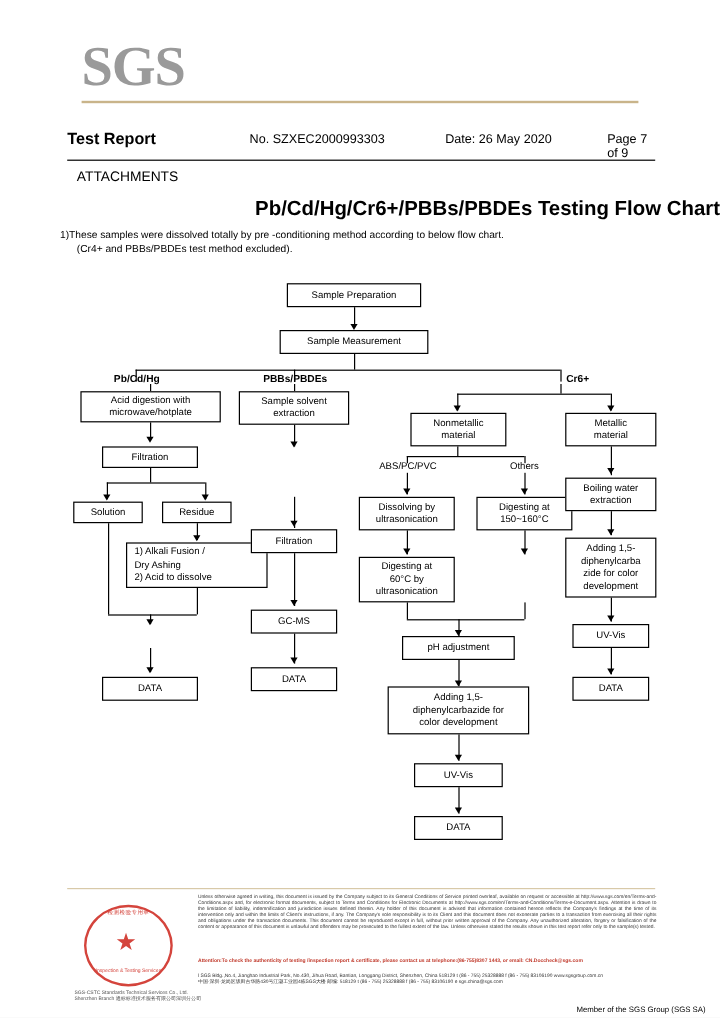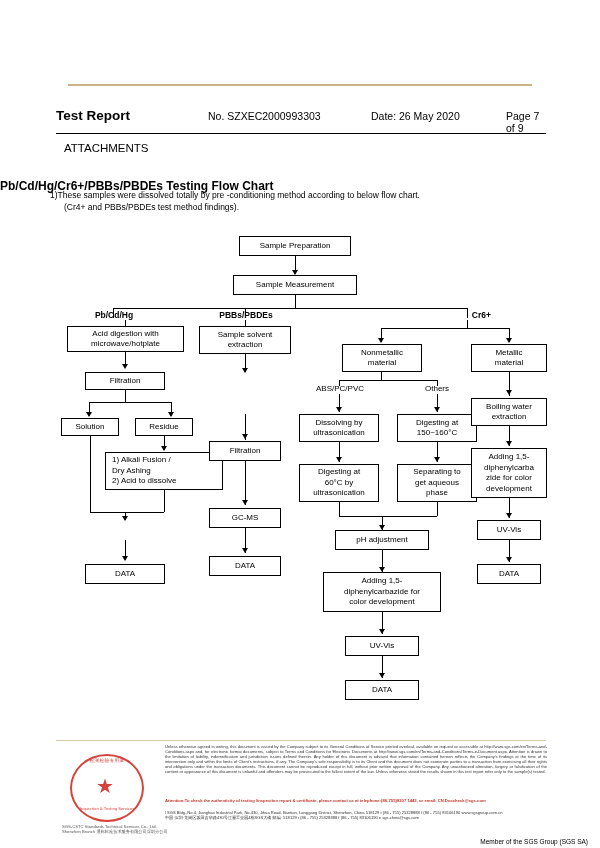--- a/index.html
+++ b/index.html
@@ -37,22 +37,22 @@
   .hdr-no    { position:absolute; left:152px; top:2px; font-size:10.5px; }
   .hdr-date  { position:absolute; left:315px; top:2px; font-size:10.5px; }
   .hdr-page  { position:absolute; left:450px; top:2px; font-size:10.5px; }
   .hdr-underline {
     position:absolute; left:56px; top:133px; width:490px; height:1px; background:#000;
   }
   .attachments {
     position:absolute; left:64px; top:142px; font-size:11.5px;
   }
   .doc-title {
-    position:absolute; left:0; top:179px; width:600px; text-align:left;
-    font-size:12px; font-weight:bold;
+    position:absolute; left:0; top:164px; width:600px; text-align:right;
+    font-size:17px; font-weight:bold;
   }
   .note1 { position:absolute; left:50px; top:190px; font-size:8.5px; }
   .note2 { position:absolute; left:64px; top:202px; font-size:8.5px; }
 
   
   .chart { position:absolute; left:5px; top:0; width:600px; height:720px; }
   .box {
     position:absolute;
     border:1px solid #000;
     background:#fff;
@@ -117,34 +117,35 @@
   .member {
     position:absolute; left:0; top:838px; width:588px; text-align:right;
     font-size:6.5px; color:#000;
   }
 </style>
 </head>
 <body>
 
 <div class="page">
 
+  <div class="sgs-logo">SGS</div>
   <div class="sgs-rule"></div>
 
   <div class="hdr-row">
     <div class="hdr-title">Test Report</div>
     <div class="hdr-no">No. SZXEC2000993303</div>
     <div class="hdr-date">Date: 26 May 2020</div>
     <div class="hdr-page">Page 7 of 9</div>
   </div>
   <div class="hdr-underline"></div>
 
   <div class="attachments">ATTACHMENTS</div>
   <div class="doc-title">Pb/Cd/Hg/Cr6+/PBBs/PBDEs Testing Flow Chart</div>
   <div class="note1">1)These samples were dissolved totally by pre -conditioning method according to below flow chart.</div>
-  <div class="note2">(Cr4+ and PBBs/PBDEs test method findings).</div>
+  <div class="note2">(Cr4+ and PBBs/PBDEs test method excluded).</div>
 
   <div class="chart">
 
     <div class="box" style="left:234px; top:236px; width:112px; height:20px;">Sample Preparation</div>
     <div class="ln vl" style="left:290px; top:256px; height:16px;"></div>
     <div class="arw" style="left:286.5px; top:270px;"></div>
     <div class="box" style="left:228px; top:275px; width:124px; height:20px;">Sample Measurement</div>
 
     <div class="ln vl" style="left:290px; top:295px; height:13px;"></div>
 
@@ -236,23 +237,20 @@
 150~160°C</div>
 
     <div class="ln vl" style="left:334px; top:442px; height:20px;"></div>
     <div class="ln vl" style="left:432px; top:442px; height:20px;"></div>
     <div class="arw" style="left:330.5px; top:457px;"></div>
     <div class="arw" style="left:428.5px; top:457px;"></div>
 
     <div class="box" style="left:294px; top:464px; width:80px; height:38px;">Digesting at
 60°C by
 ultrasonication</div>
-    <div class="box" style="left:392px; top:464px; width:80px; height:38px;">Separating to
-get aqueous
-phase</div>
 
     <div class="ln vl" style="left:334px; top:502px; height:14px;"></div>
     <div class="ln vl" style="left:432px; top:502px; height:14px;"></div>
     <div class="ln hl" style="left:334px; top:516px; width:98px;"></div>
     <div class="ln vl" style="left:377px; top:516px; height:14px;"></div>
     <div class="arw" style="left:373.5px; top:525px;"></div>
     <div class="box" style="left:330px; top:530px; width:94px; height:20px;">pH adjustment</div>
 
     <div class="ln vl" style="left:377px; top:550px; height:22px;"></div>
     <div class="arw" style="left:373.5px; top:567px;"></div>

